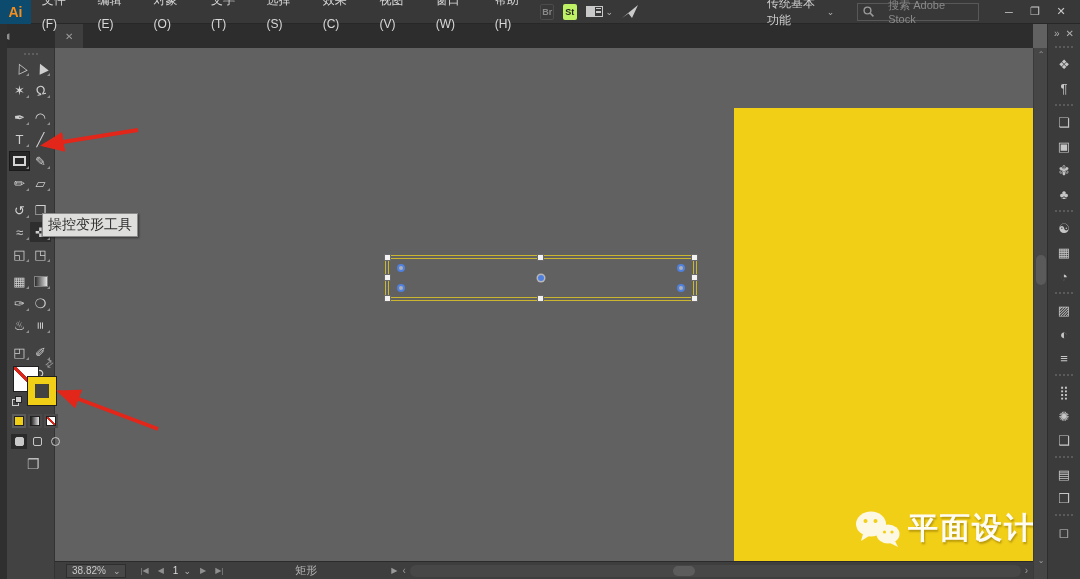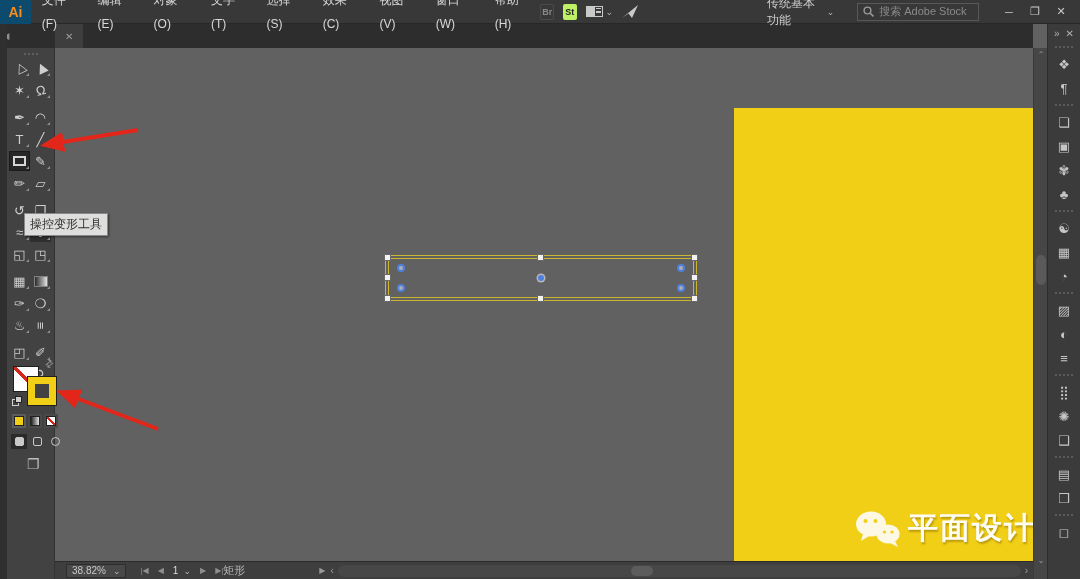--- a/index.html
+++ b/index.html
@@ -15,21 +15,21 @@
   .badge { width:17px; height:16px; display:flex; align-items:center; justify-content:center; font-size:9px; font-weight:bold; border-radius:2px; }
   .badge-br { color:#8a8a8a; border:1px solid #4b4b4b; }
   .badge-st { background:#bef264; color:#222; }
   .arrange-wrap { display:flex; align-items:center; gap:3px; }
   .arrange-icon { width:17px; height:11px; border:1px solid #c9c9c9; display:flex; }
   .arrange-icon .half-a { width:8px; background:#c9c9c9; }
   .arrange-icon .half-b { flex:1; border-top:3px solid transparent; background:
      repeating-linear-gradient(180deg,#c9c9c9 0 2px,transparent 2px 4px); margin:1px; }
   .chev { color:#b5b5b5; font-size:9px; }
   .workspace { display:flex; align-items:center; gap:6px; color:#cfcfcf; font-size:12px; margin-left:120px; margin-right:14px; }
-  .search { display:flex; align-items:center; gap:5px; border:1px solid #585858; height:18px; width:152px; padding:0 5px; color:#8a8a8a; font-size:11px; }
+  .search { display:flex; align-items:center; gap:14px; border:1px solid #585858; height:18px; width:152px; padding:0 5px; color:#8a8a8a; font-size:11px; }
   .winbtns { display:flex; margin-left:8px; }
   .winbtn { width:26px; height:22px; display:flex; align-items:center; justify-content:center; color:#c9c9c9; font-size:11px; }
 
   
   .tabbar { position:absolute; top:24px; left:0; right:47px; height:24px; background:#2d2d2d; display:flex; align-items:stretch; z-index:5; }
   .tab-collapse { width:12px; display:flex; align-items:center; justify-content:center; color:#8f8f8f; font-size:9px; }
   .doc-tab { margin-left:43px; background:#3e3e3e; display:flex; align-items:center; gap:12px; padding:0 10px; color:#cfcfcf; font-size:11px; }
   .doc-tab .tab-close { color:#9c9c9c; font-size:10px; }
 
   
@@ -94,28 +94,28 @@
   .dock-icons { display:flex; flex-direction:column; align-items:center; }
   .dock-icon { width:26px; height:24px; display:flex; align-items:center; justify-content:center; color:#c6c6c6; font-size:13px; cursor:pointer; }
   .dock-icon.group { margin-top:10px; position:relative; }
   .dock-icon.group::before { content:""; position:absolute; top:-6px; left:4px; width:18px; border-top:2px dotted #5a5a5a; }
 
   
   .statusbar { position:absolute; left:55px; top:561px; width:978px; height:18px; background:#3e3e3e; border-top:1px solid #2b2b2b; display:flex; align-items:center; font-size:10px; color:#c9c9c9; z-index:4; }
   .sb-zoom { margin-left:11px; height:14px; background:#484848; border:1px solid #2e2e2e; display:flex; align-items:center; gap:7px; padding:0 5px; }
   .sb-nav { margin-left:14px; display:flex; align-items:center; gap:9px; color:#8f8f8f; font-size:8px; }
   .sb-abn { display:flex; align-items:center; gap:5px; color:#ddd; font-size:10px; }
-  .sb-tool { color:#b5b5b5; font-size:11px; }
+  .sb-tool { margin-left:72px; color:#b5b5b5; font-size:11px; }
   .sb-play { margin-left:74px; color:#9a9a9a; font-size:8px; }
   .hscroll { flex:1; display:flex; align-items:center; gap:4px; margin:0 5px; color:#9a9a9a; }
   .hs-track { flex:1; height:12px; background:#474747; border-radius:6px; position:relative; }
   .hs-thumb { position:absolute; left:43%; top:1px; width:22px; height:10px; background:#5c5c5c; border-radius:5px; }
 
   
-  .tooltip { position:absolute; left:24px; top:213px; background:#DEDEDC; color:#2e2e2e; font-size:12px; padding:2px 5px; border:1px solid #8a8a8a; box-shadow:1px 1px 2px rgba(0,0,0,.45); white-space:nowrap; z-index:40; }
+  .tooltip { position:absolute; left:42px; top:213px; background:#DEDEDC; color:#2e2e2e; font-size:14px; padding:2px 5px; border:1px solid #8a8a8a; box-shadow:1px 1px 2px rgba(0,0,0,.45); white-space:nowrap; z-index:40; }
   .arrows { position:absolute; left:0; top:0; z-index:50; pointer-events:none; }
 
   
   .wm-icon svg { display:block; }
 </style>
 </head>
 <body>
 
 <div class="app">
 

